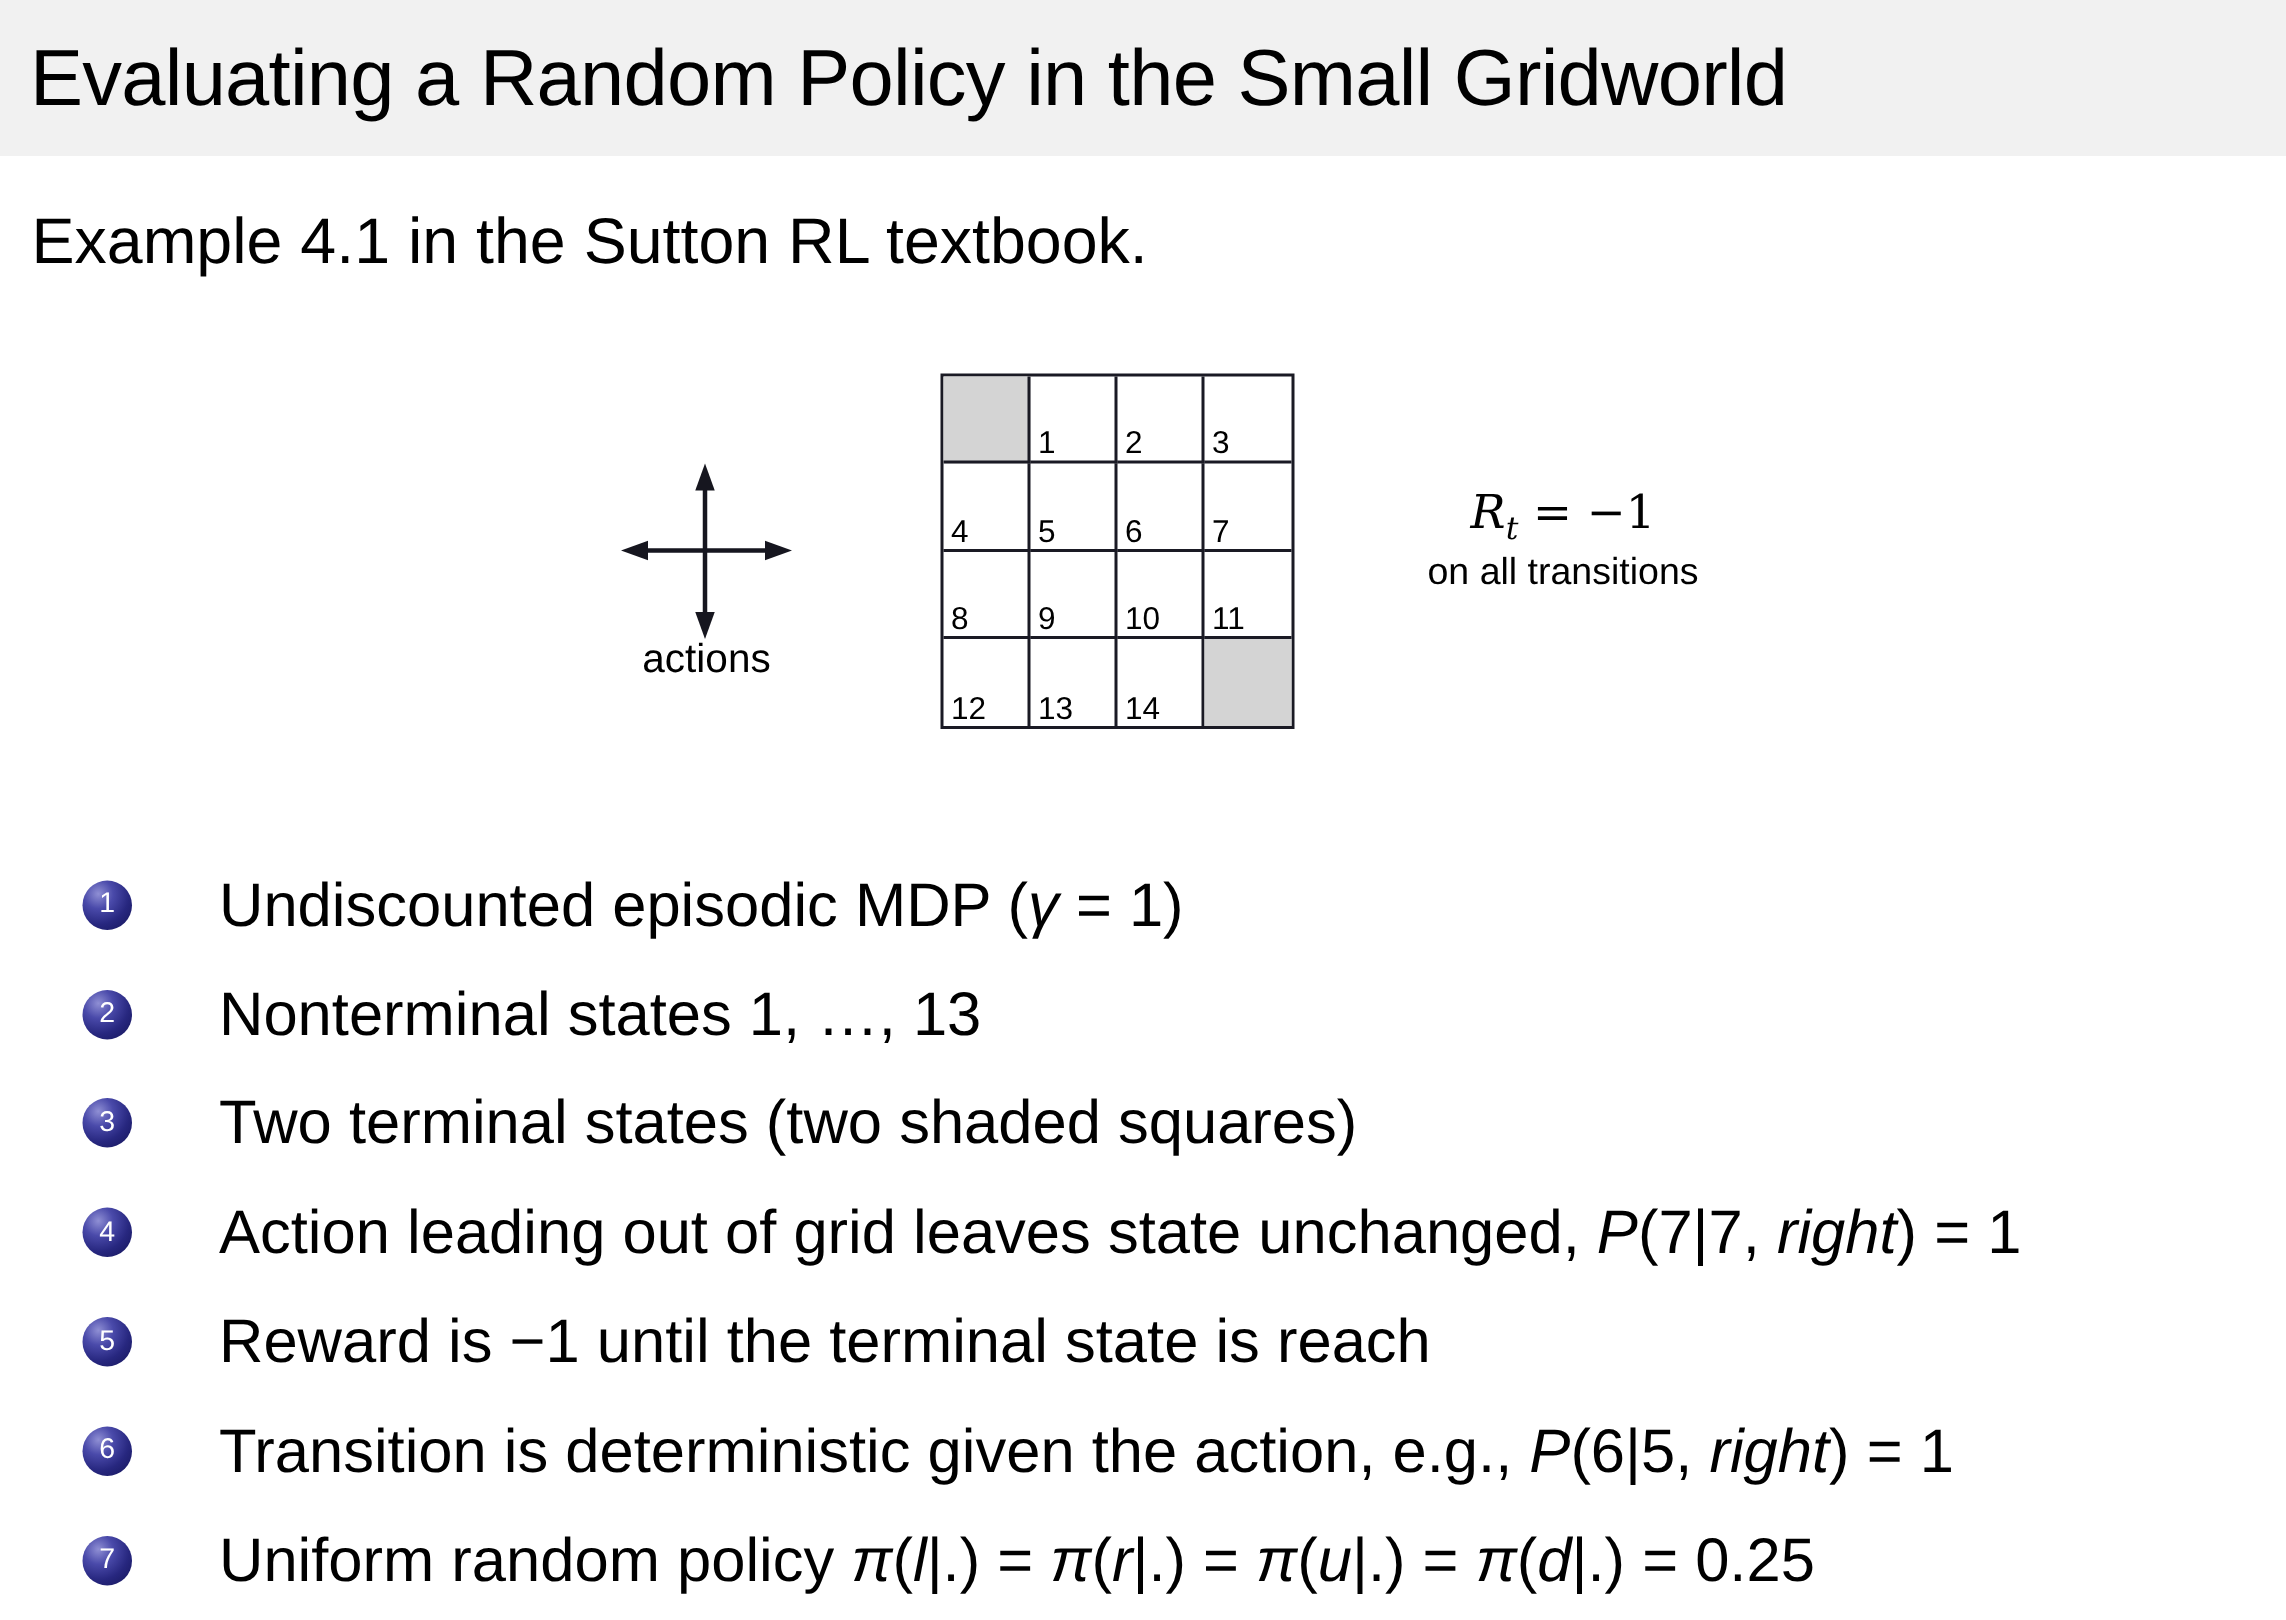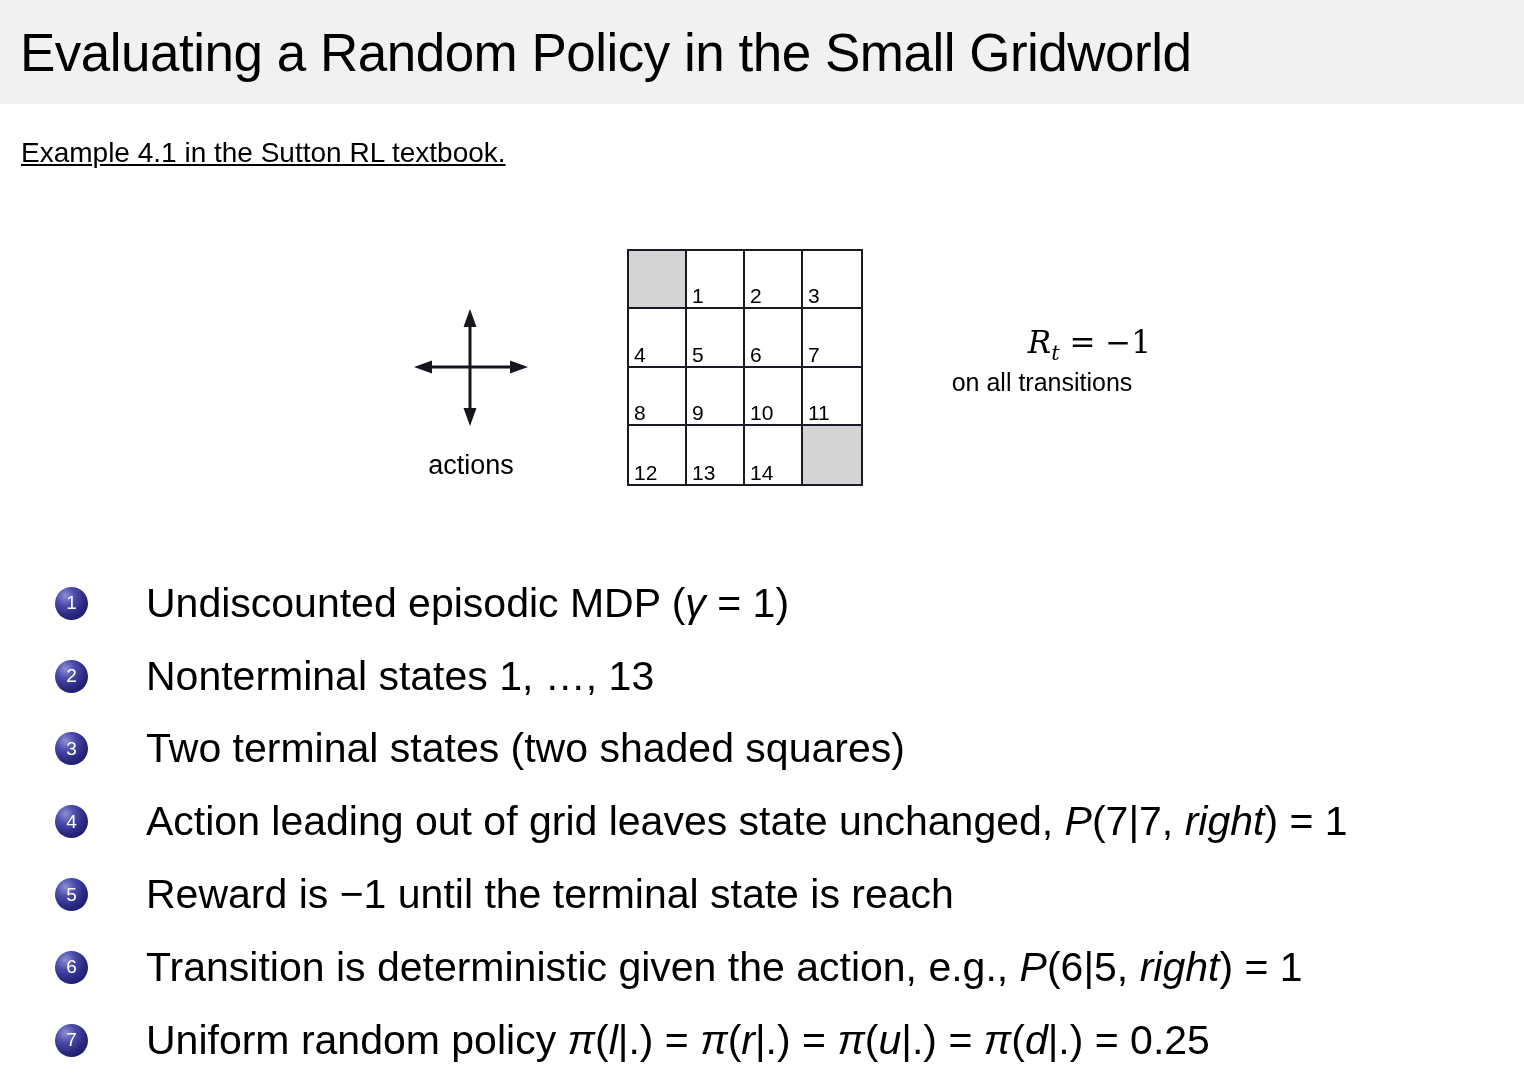--- a/index.html
+++ b/index.html
@@ -32,35 +32,34 @@
     font-size: 53px;
     letter-spacing: -0.5px;
     white-space: nowrap;
   }
 
   
   .subtitle {
     position: absolute;
     top: 137px;
     left: 21px;
-    font-size: 28px;
+    font-size: 43px;
     white-space: nowrap;
-    text-decoration: underline;
   }
 
   
   .actions-svg {
     position: absolute;
     left: 405px;
     top: 300px;
   }
   .actions-label {
     position: absolute;
     left: 405px;
-    top: 450px;
+    top: 424px;
     width: 132px;
     text-align: center;
     font-size: 27px;
   }
 
   
   .gridworld {
     position: absolute;
     left: 627px;
     top: 249px;
@@ -95,21 +94,20 @@
     position: absolute;
     left: 933px;
     top: 325px;
     width: 218px;
     text-align: center;
   }
   .reward .formula {
     font-family: "DejaVu Serif", serif;
     font-size: 31px;
     line-height: 1.1;
-    text-align: right;
   }
   .reward .formula .var { font-style: italic; }
   .reward .formula sub { font-size: 21px; font-style: italic; }
   .reward .caption {
     font-size: 25px;
     margin-top: 3px;
   }
 
   
   .props-list {

